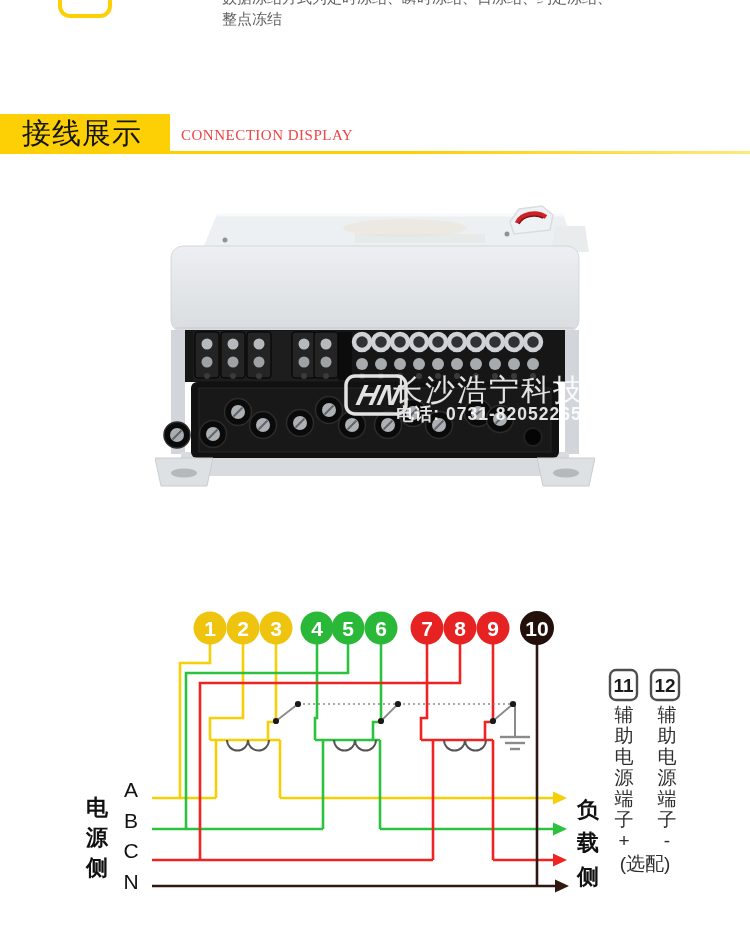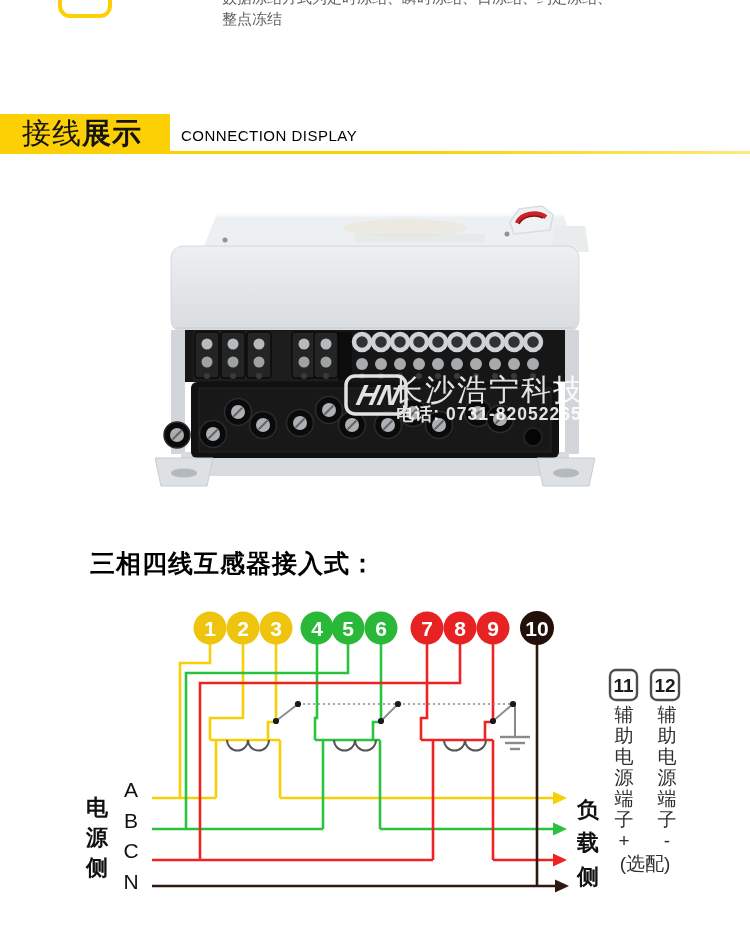--- a/index.html
+++ b/index.html
@@ -9,23 +9,23 @@
   
   .top-icon{position:absolute;left:58px;top:-32px;width:54px;height:50px;
     border:4px solid #fcd004;border-radius:12px;background:#fff;box-sizing:border-box;}
   .top-note{position:absolute;left:222px;top:-13px;width:520px;
     font-size:15px;line-height:21px;color:#5f5f5f;}
 
   
   .hdr-band{position:absolute;left:0;top:114px;width:170px;height:39px;background:#fcd004;}
   .hdr-band .zh{font-size:29px;line-height:39px;padding-left:22px;color:#141414;letter-spacing:1px;white-space:nowrap;}
   .hdr-band .zh .w1{font-weight:400;}
-  .hdr-band .zh .w2{font-weight:700;}
+  .hdr-band .zh .w2{font-weight:400;}
   .hdr-en{position:absolute;left:181px;top:114px;height:39px;line-height:43px;
-    font-size:15px;color:#000000;letter-spacing:.5px;font-weight:500;white-space:nowrap;}
+    font-size:15px;color:#ef4444;letter-spacing:.5px;font-weight:500;white-space:nowrap;font-family:Liberation Serif, serif;}
   .hdr-rule{position:absolute;left:0;top:151px;width:750px;height:3px;
     background:linear-gradient(90deg,#fcd004 0%,#fcd004 55%,#ffe87d 100%);}
 
   .photo-wrap{position:absolute;left:155px;top:190px;width:440px;height:315px;}
 
   .diagram-title{position:absolute;left:90px;top:547px;font-size:25px;font-weight:700;
     color:#000;letter-spacing:1px;}
 
   .diagram-wrap{position:absolute;left:0;top:587px;width:750px;height:330px;}
 
@@ -256,21 +256,20 @@
         <rect x="191" y="186" width="60" height="38" rx="9" fill="none" stroke="#ffffff" stroke-width="3.5"></rect>
         <g transform="translate(221,215) skewX(-14)">
           <text x="0" y="0" text-anchor="middle" font-size="29" font-weight="800" font-style="italic" fill="#ffffff">HN</text>
         </g>
         <text x="334" y="210" text-anchor="middle" font-size="30" font-weight="500" letter-spacing="2" fill="#ffffff">长沙浩宁科技</text>
         <text x="334" y="230" text-anchor="middle" font-size="17.5" font-weight="700" letter-spacing="1" fill="#ffffff">电话: 0731-82052265</text>
       </g>
     </svg>
   </div>
 
-  <div class="diagram-title">三相四线互感器接入式：</div>
 
   <div class="diagram-wrap">
     <svg width="750" height="330" viewBox="0 0 750 330">
 
       <g fill="none" stroke-width="2.6" stroke="#f6cf06">
         <path d="M210,57 V76 H180 V211"></path>
         <path d="M243,57 V131 H210 V153"></path>
         <path d="M276,57 V135 H268 V153"></path>
         <path d="M210,153 H280"></path>
         <path d="M216,153 V211"></path>

